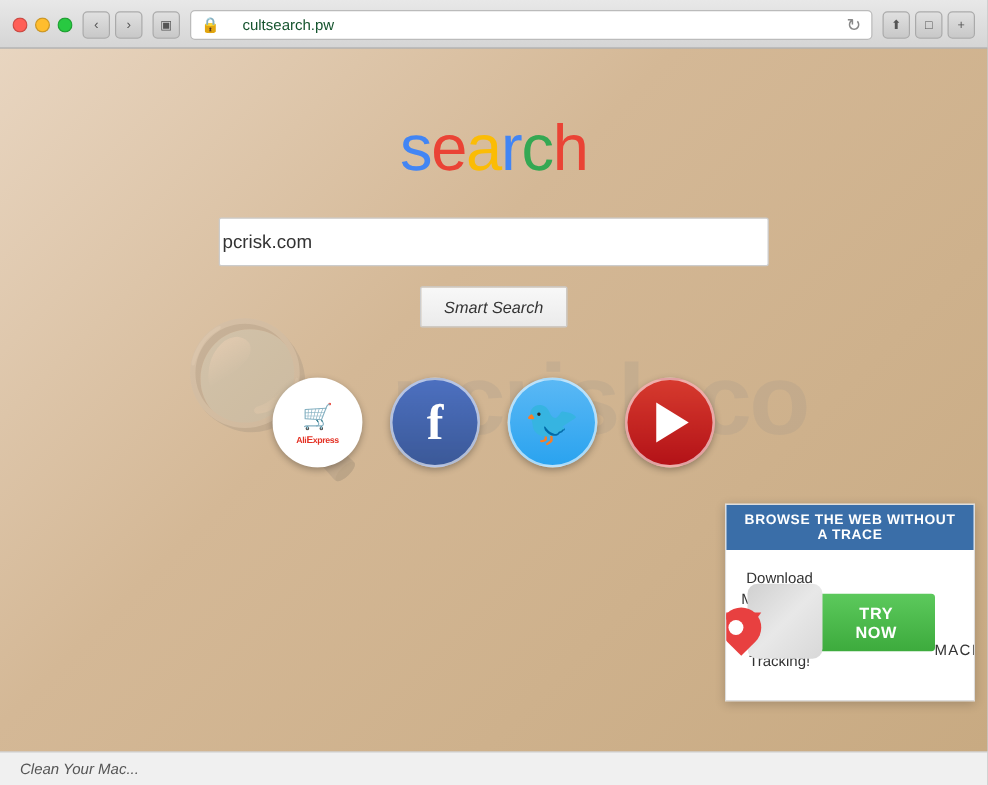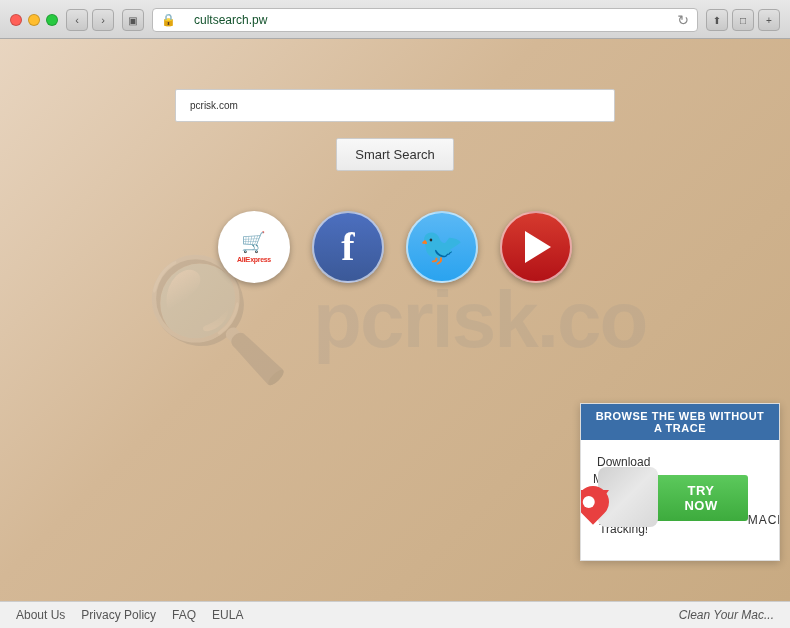--- a/index.html
+++ b/index.html
@@ -178,38 +178,39 @@
     .logo-c { color: #34a853; }
     .logo-h { color: #ea4335; }
 
     .search-input-container {
       width: 440px;
       margin-bottom: 16px;
     }
 
     .search-input {
       width: 100%;
-      padding: 10px 14px;
-      font-size: 10px;
+      padding: 10px 2px;
+      font-size: 15px;
       border: 1px solid #ccc;
       border-radius: 2px;
       background: white;
       color: #333;
       outline: none;
     }
 
     .smart-search-btn {
       padding: 8px 18px;
       font-size: 13px;
       background: linear-gradient(to bottom, #f8f8f8, #ebebeb);
       border: 1px solid #ccc;
       border-radius: 2px;
       color: #333;
       cursor: pointer;
       white-space: nowrap;
+      font-style: italic;
     }
 
     
     .social-icons {
       display: flex;
       gap: 22px;
       margin-top: 40px;
       position: relative;
       z-index: 1;
     }
@@ -412,20 +413,23 @@
 <div class="page-content">
 
   <div class="watermark">
     <div class="watermark-content">
       <div class="watermark-icon">🔍</div>
       <div class="watermark-text">pcrisk.co</div>
     </div>
   </div>
 
   <div class="search-area">
+    <div class="logo">
+      <span class="logo-s">s</span><span class="logo-e">e</span><span class="logo-a">a</span><span class="logo-r">r</span><span class="logo-c">c</span><span class="logo-h">h</span>
+    </div>
 
     <div class="search-input-container">
       <input class="search-input" type="text" value="pcrisk.com" style="">
     </div>
 
     <button class="smart-search-btn">Smart Search</button>
   </div>
 
   <div class="social-icons">
 
@@ -466,20 +470,14 @@
       <button class="try-now-btn">TRY NOW</button>
       <div class="ad-brand">
         <span>MAC</span><span style="font-weight:300;">KEEPER</span>
       </div>
     </div>
   </div>
 
 </div>
 
 <div class="footer">
-  <div class="footer-links">
-    <a class="footer-link">About Us</a>
-    <a class="footer-link">Privacy Policy</a>
-    <a class="footer-link">FAQ</a>
-    <a class="footer-link">EULA</a>
-  </div>
   <div class="footer-right">Clean Your Mac...</div>
 </div>
 
 </body></html>

